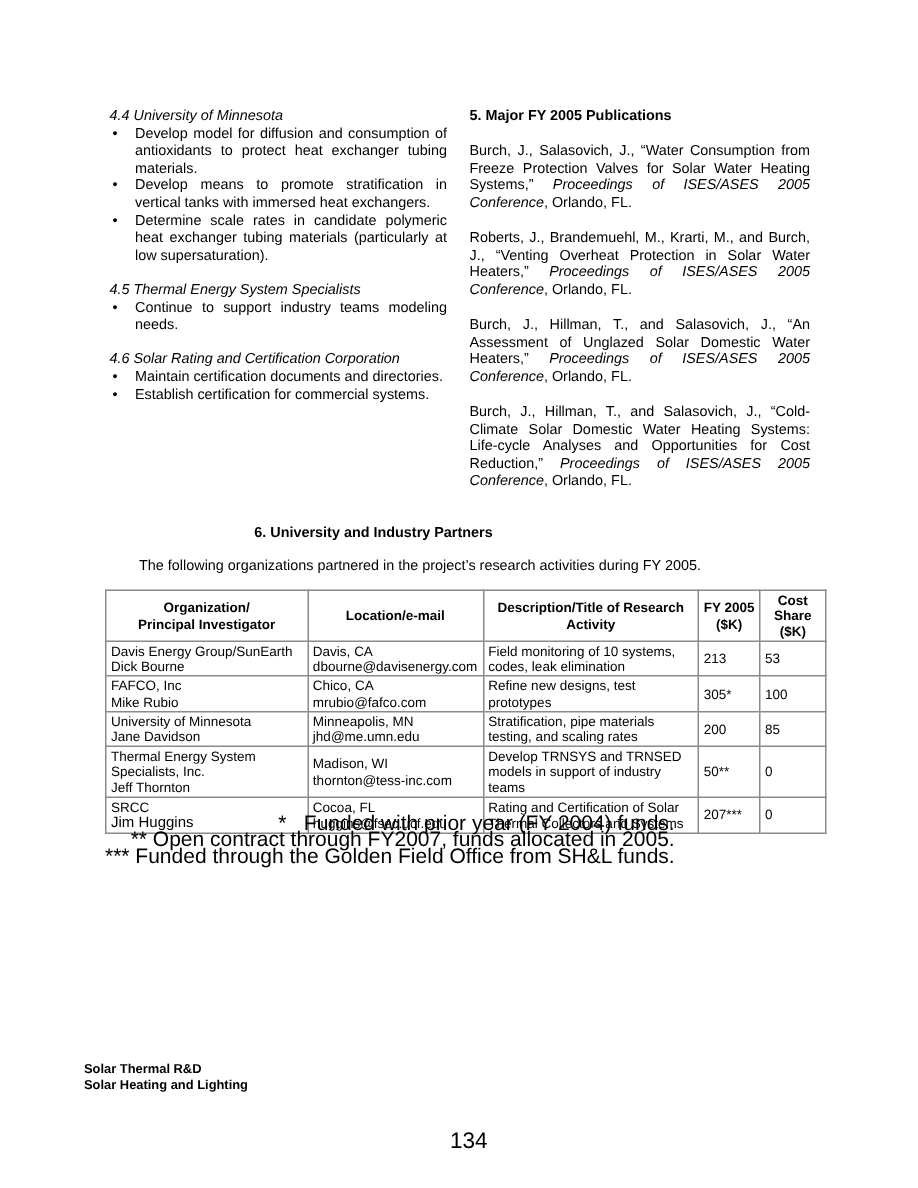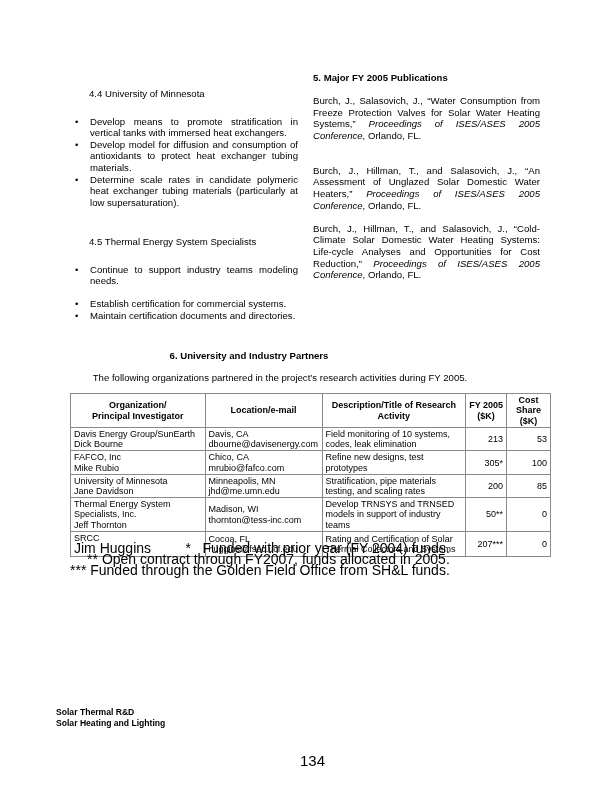--- a/index.html
+++ b/index.html
@@ -4,72 +4,74 @@
 <style>
   html, body { margin:0; padding:0; background:#ffffff; }
   body { width:612px; height:792px; position:relative; overflow:hidden;
          font-family:"Liberation Sans", sans-serif; color:#000; font-size:9.6px; }
   .abs { position:absolute; }
   .ital { font-style:italic; }
   .bold { font-weight:bold; }
 
   
   #left-col { left:73px; top:72px; width:225px; line-height:11.6px; }
-  .sec-head { margin:16px; }
+  .sec-head { font-style:italic; margin:0; }
   ul.bul { list-style:none; margin:0; padding:0; }
   ul.bul li { position:relative; padding-left:17px; text-align:justify; }
   ul.bul li::before { content:"\2022"; position:absolute; left:2px; top:0; }
   .gap { height:11.6px; }
 
   
   #right-col { left:313px; top:72px; width:227px; line-height:11.6px; }
   .pub { text-align:justify; margin:0; }
 
   
   #sec6-title { left:0; width:498px; top:350px; text-align:center; font-weight:bold; }
   #sec6-intro { left:0; width:560px; top:372px; text-align:center; }
 
   table.partners { position:absolute; left:70px; top:393px; width:481px;
                    border-collapse:collapse; font-size:9px; line-height:10.2px;padding-left:48px; }
   table.partners th, table.partners td { border:1px solid #8a8a8a; padding:1px 3px; vertical-align:middle; }
   table.partners th { font-weight:bold; text-align:center; height:31px; }
-  table.partners td.num { text-align:right; }
+  table.partners td.num { text-align:left; }
   table.partners td { text-align:left; }
   .footnotes { left:70px; top:543px; font-size:14px; line-height:11px;text-align:right; }
 
   #footer { left:56px; top:707px; font-size:8.6px; line-height:10.5px;font-weight:bold; }
   #page-num { left:300px; top:752px; font-size:15px; }
 </style>
 </head>
 <body>
 
 <div id="left-col" class="abs">
   <p class="sec-head">4.4 University of Minnesota</p>
   <ul class="bul">
+    <li>Develop model for diffusion and consumption of antioxidants to protect heat exchanger tubing materials.</li>
     <li>Develop means to promote stratification in vertical tanks with immersed heat exchangers.</li>
-    <li>Develop model for diffusion and consumption of antioxidants to protect heat exchanger tubing materials.</li>
     <li>Determine scale rates in candidate polymeric heat exchanger tubing materials (particularly at low supersaturation).</li>
   </ul>
   <div class="gap"></div>
   <p class="sec-head">4.5 Thermal Energy System Specialists</p>
   <ul class="bul">
     <li>Continue to support industry teams modeling needs.</li>
   </ul>
   <div class="gap"></div>
+  <p class="sec-head">4.6 Solar Rating and Certification Corporation</p>
   <ul class="bul">
+    <li>Maintain certification documents and directories.</li>
     <li>Establish certification for commercial systems.</li>
-    <li>Maintain certification documents and directories.</li>
   </ul>
 </div>
 
 <div id="right-col" class="abs">
   <p class="bold" style="margin:0;">5.  Major FY 2005 Publications</p>
   <div class="gap"></div>
   <p class="pub"><span>Burch, J., Salasovich, J., “Water Consumption from Freeze Protection Valves for Solar Water Heating Systems,” </span><span class="ital">Proceedings of ISES/ASES 2005 Conference</span><span>, Orlando, FL.</span></p>
   <div class="gap"></div>
+  <p class="pub"><span>Roberts, J., Brandemuehl, M., Krarti, M., and Burch, J., “Venting Overheat Protection in Solar Water Heaters,” </span><span class="ital">Proceedings of ISES/ASES 2005 Conference</span><span>, Orlando, FL.</span></p>
   <div class="gap"></div>
   <p class="pub"><span>Burch, J., Hillman, T., and Salasovich, J., “An Assessment of Unglazed Solar Domestic Water Heaters,” </span><span class="ital">Proceedings of ISES/ASES 2005 Conference</span><span>, Orlando, FL.</span></p>
   <div class="gap"></div>
   <p class="pub"><span>Burch, J., Hillman, T., and Salasovich, J., “Cold-Climate Solar Domestic Water Heating Systems: Life-cycle Analyses and Opportunities for Cost Reduction,” </span><span class="ital">Proceedings of ISES/ASES 2005 Conference</span><span>, Orlando, FL.</span></p>
 </div>
 
 <div id="sec6-title" class="abs">6.  University and Industry Partners</div>
 <div id="sec6-intro" class="abs">The following organizations partnered in the project’s research activities during FY 2005.</div>
 
 <table class="partners">
@@ -112,21 +114,21 @@
       <td class="num">85</td>
     </tr>
     <tr>
       <td><span>Thermal Energy System Specialists, Inc.</span><br><span>Jeff Thornton</span></td>
       <td><span>Madison, WI</span><br><span>thornton@tess-inc.com</span></td>
       <td>Develop TRNSYS and TRNSED models in support of industry teams</td>
       <td class="num">50**</td>
       <td class="num">0</td>
     </tr>
     <tr>
-      <td><span>SRCC</span><br><span style="font-size:14px">Jim Huggins</span></td>
+      <td><span>SRCC</span><br><span style="font-size:10px">Jim Huggins</span></td>
       <td><span>Cocoa, FL</span><br><span>huggins@fsec.ucf.edu</span></td>
       <td>Rating and Certification of Solar Thermal Collectors and Systems</td>
       <td class="num">207***</td>
       <td class="num">0</td>
     </tr>
   </tbody>
 </table>
 
 <div class="abs footnotes">
   <div style="white-space:pre">*   Funded with prior year (FY 2004) funds.</div>

